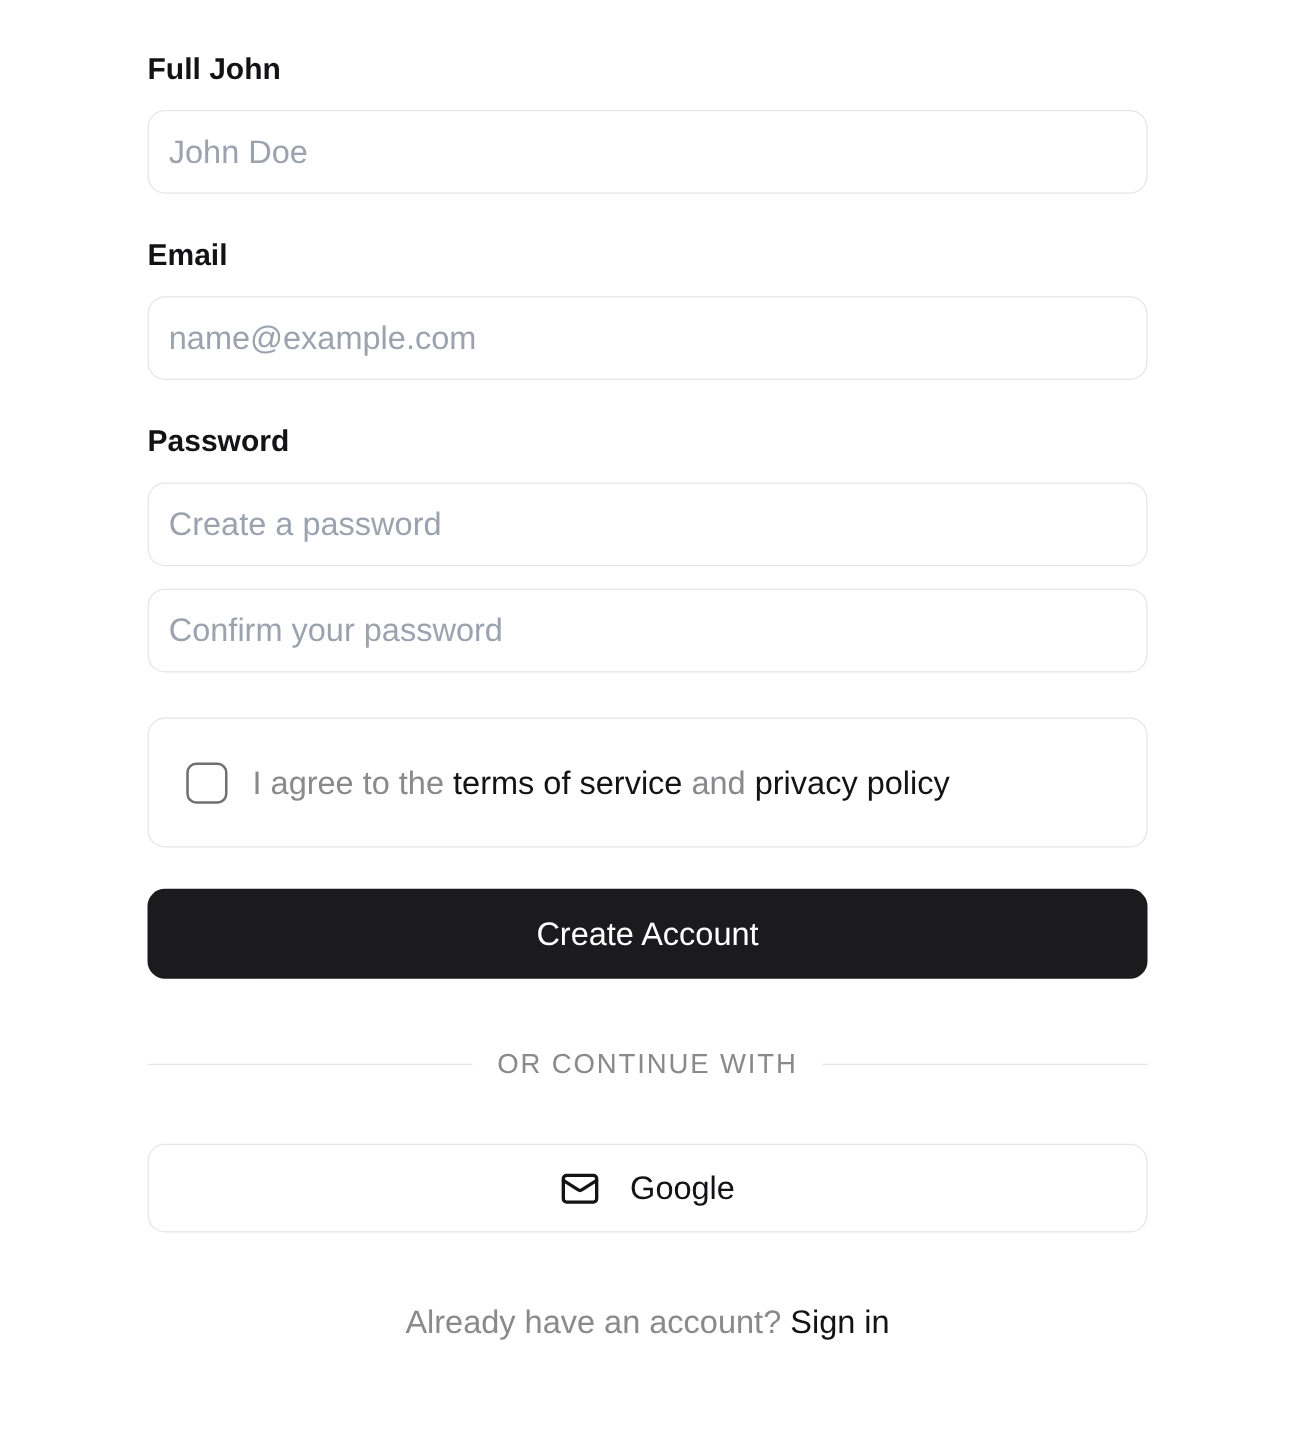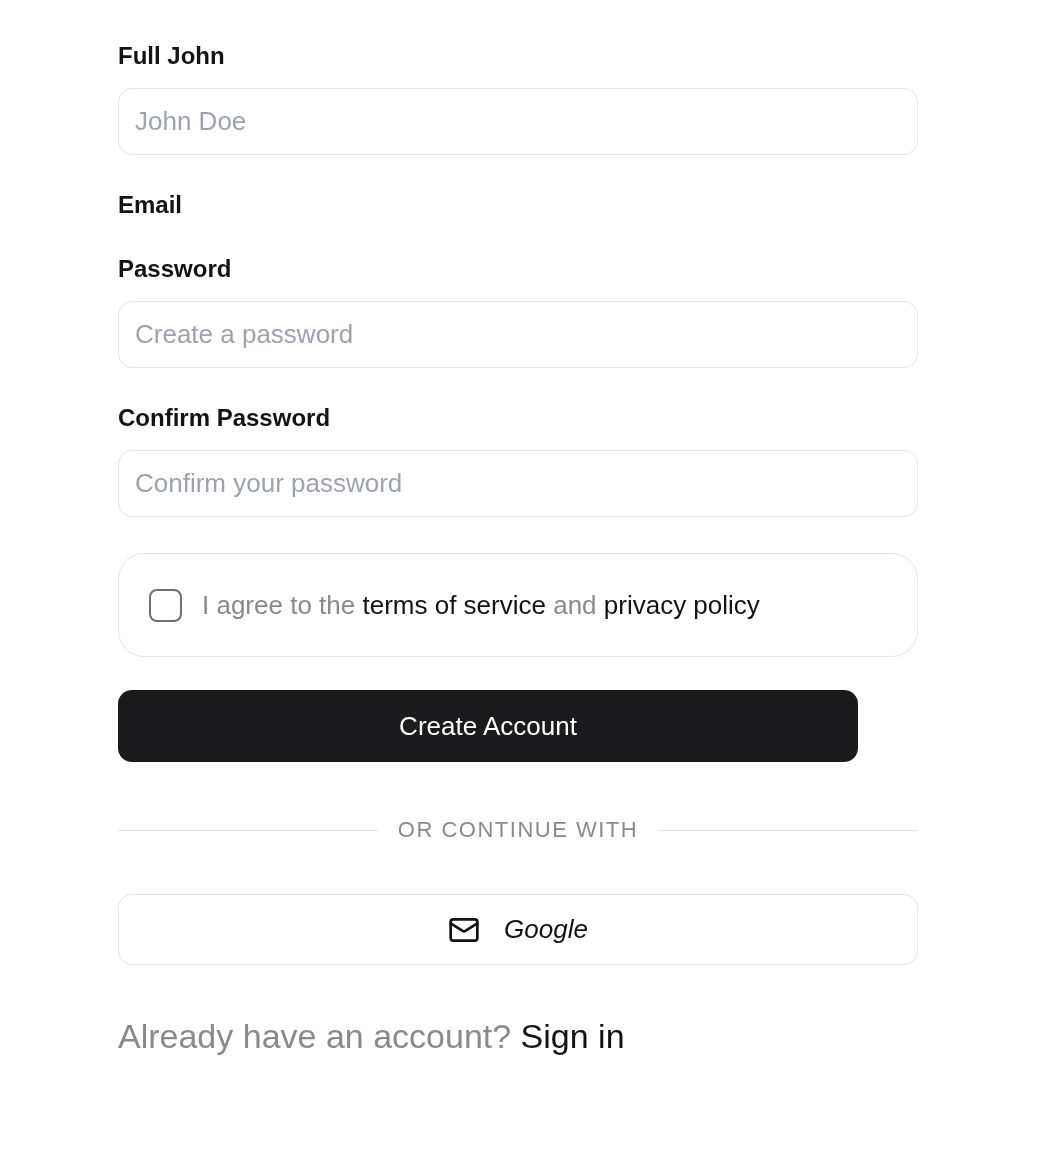--- a/index.html
+++ b/index.html
@@ -46,21 +46,21 @@
     color:var(--dark);
     background:#fff;
     outline:none;
   }
   .text-input::placeholder{color:var(--placeholder);opacity:1;}
   .agreement-box{
     margin-top:36px;
     width:800px;
     height:104px;
     border:1.5px solid var(--border);
-    border-radius:26px;
+    border-radius:14px;
     display:flex;
     align-items:center;
     padding:0 30px;
   }
   .checkbox{
     width:33px;
     height:33px;
     border:2px solid var(--checkbox-border);
     border-radius:8px;
     background:#fff;
@@ -72,21 +72,21 @@
     font-size:26px;
     color:var(--muted);
     white-space:nowrap;
   }
   .agreement-text .link{
     color:var(--dark);
     cursor:pointer;
   }
   .primary-button{
     margin-top:33px;
-    width:740px;
+    width:800px;
     height:72px;
     border:none;
     border-radius:14px;
     background:var(--button-bg);
     color:var(--button-fg);
     font-family:"Liberation Sans","DejaVu Sans",sans-serif;
     font-size:26px;
     font-weight:500;
     cursor:pointer;
   }
@@ -119,53 +119,52 @@
     background:#fff;
     display:flex;
     align-items:center;
     justify-content:center;
     gap:24px;
     font-family:"Liberation Sans","DejaVu Sans",sans-serif;
     font-size:26px;
     font-weight:500;
     color:var(--dark);
     cursor:pointer;
-    font-style:italic;
   }
   .social-button .mail-icon{
     display:inline-flex;
     color:var(--dark);
   }
   .footer-row{
     margin-top:56px;
     width:800px;
-    text-align:left;
-    font-size:34px;
+    text-align:center;
+    font-size:26px;
     line-height:30px;
     color:var(--muted);
   }
   .footer-row .signin-link{
     color:var(--dark);
     cursor:pointer;
   }
 </style>
 </head>
 <body>
 
 <div class="form-container">
 
   <label class="field-label first">Full John</label>
   <input class="text-input" type="text" placeholder="John Doe" style="">
 
   <label class="field-label">Email</label>
+  <input class="text-input" type="text" placeholder="name@example.com" style="">
 
   <label class="field-label">Password</label>
   <input class="text-input" type="password" placeholder="Create a password" style="">
 
-  <label class="field-label">Confirm Password</label>
   <input class="text-input" type="password" placeholder="Confirm your password" style="">
 
   <div class="agreement-box">
     <span class="checkbox"></span>
     <span class="agreement-text"><span>I agree to the </span><span class="link">terms of service</span><span> and </span><span class="link">privacy policy</span></span>
   </div>
 
   <button class="primary-button">Create Account</button>
 
   <div class="divider">

